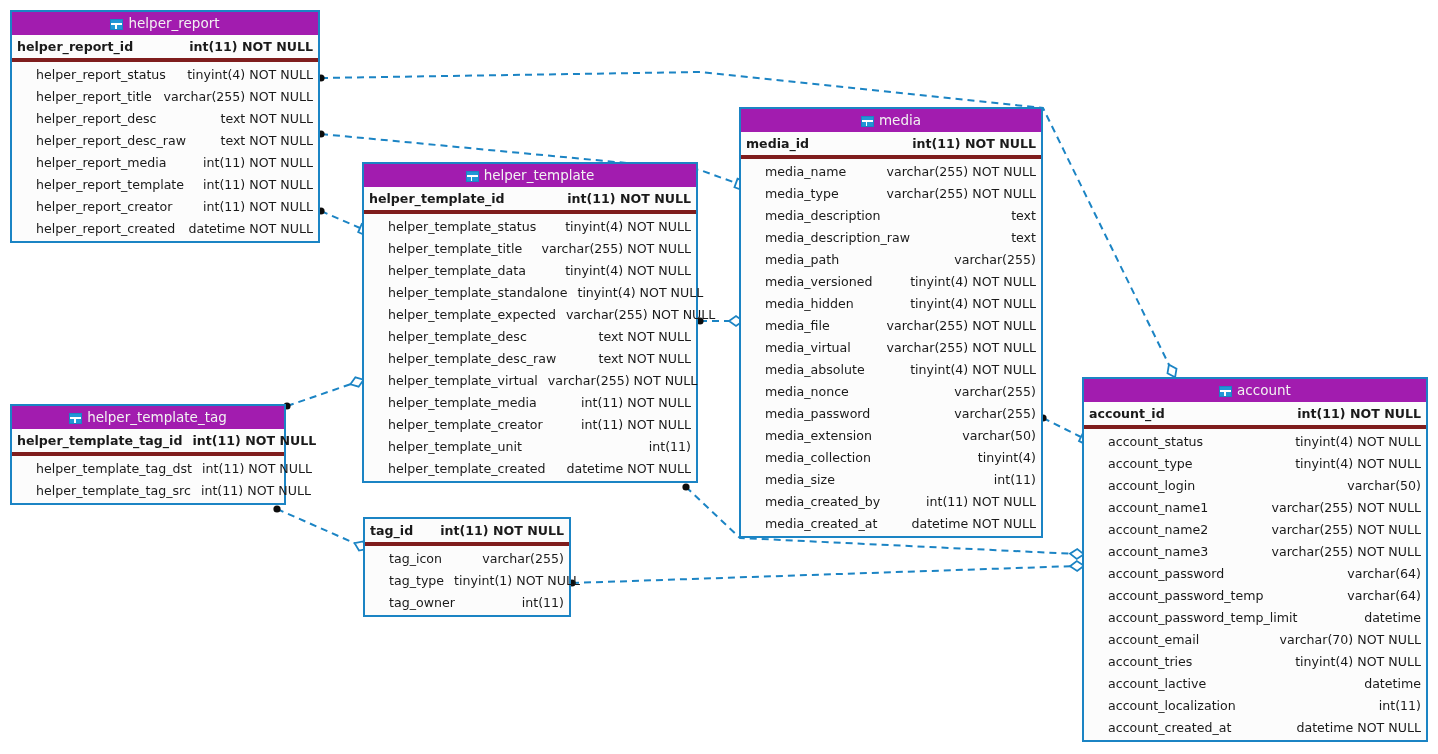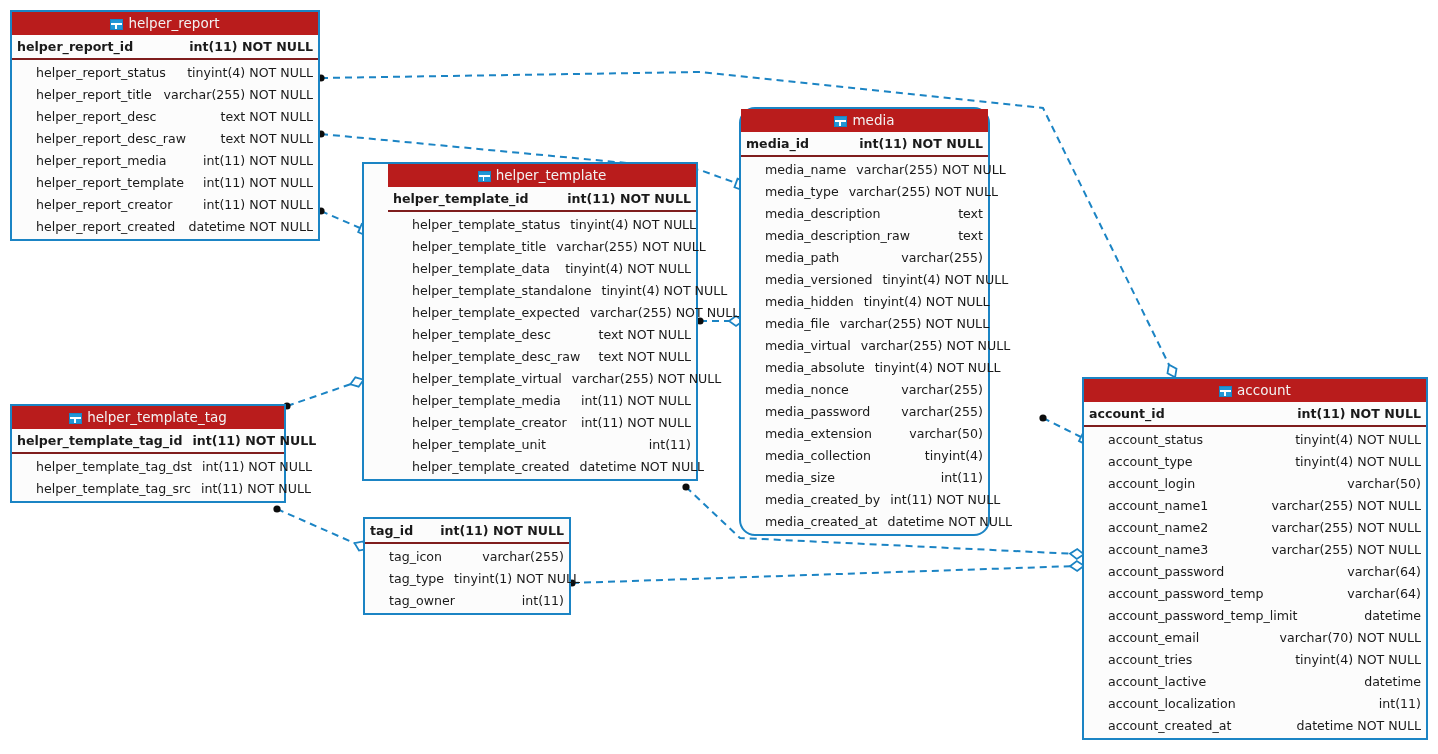--- a/index.html
+++ b/index.html
@@ -28,21 +28,21 @@
     pointer-events: none;
   }
   .entity {
     position: absolute;
     background: #fcfcfc;
     border: 2px solid #1b84c4;
     box-sizing: border-box;
     box-shadow: 0 0 0 0 rgba(0,0,0,0);
   }
   .entity-header {
-    background: #b91c1c;
+    background: #a21caf;
     color: #f2f2f2;
     font-size: 13.5px;
     height: 23px;
     line-height: 23px;
     text-align: center;
     white-space: nowrap;
     position: relative;
   }
   .entity-header .tbl-icon {
     display: inline-block;
@@ -65,21 +65,21 @@
   }
   .entity-header .tbl-icon::after {
     content: "";
     position: absolute;
     top: 3px; bottom: 0;
     left: 4px;
     width: 1.5px;
     background: #ffffff;
   }
   .pk-section {
-    border-bottom: 2px solid #7f1d1d;
+    border-bottom: 4px solid #7f1d1d;
   }
   .row {
     display: flex;
     justify-content: space-between;
     align-items: center;
     font-size: 12.6px;
     color: #1a1a1a;
     height: 22px;
     padding: 0 5px;
     white-space: nowrap;
@@ -189,21 +189,21 @@
         <div class="row">
           <span class="col-name">helper_report_creator</span>
           <span class="col-type">int(11) NOT NULL</span>
         </div>
         <div class="row">
           <span class="col-name">helper_report_created</span>
           <span class="col-type">datetime NOT NULL</span>
         </div>
       </div>
     </div>
-    <div class="entity" style="left: 362px; top: 162px; width: 336px; padding-left: 24px;">
+    <div class="entity" style="left: 362px; top: 162px; width: 336px;">
       <div class="entity-header"><span class="tbl-icon"></span><span>helper_template</span></div>
       <div class="pk-section">
         <div class="row">
           <span class="col-name">helper_template_id</span>
           <span class="col-type">int(11) NOT NULL</span>
         </div>
       </div>
       <div class="cols-section">
         <div class="row">
           <span class="col-name">helper_template_status</span>
@@ -248,21 +248,21 @@
         <div class="row">
           <span class="col-name">helper_template_unit</span>
           <span class="col-type">int(11)</span>
         </div>
         <div class="row">
           <span class="col-name">helper_template_created</span>
           <span class="col-type">datetime NOT NULL</span>
         </div>
       </div>
     </div>
-    <div class="entity" style="left: 739px; top: 107px; width: 251px; border-radius: 16px;">
+    <div class="entity" style="left: 739px; top: 107px; width: 304px;">
       <div class="entity-header"><span class="tbl-icon"></span><span>media</span></div>
       <div class="pk-section">
         <div class="row">
           <span class="col-name">media_id</span>
           <span class="col-type">int(11) NOT NULL</span>
         </div>
       </div>
       <div class="cols-section">
         <div class="row">
           <span class="col-name">media_name</span>

